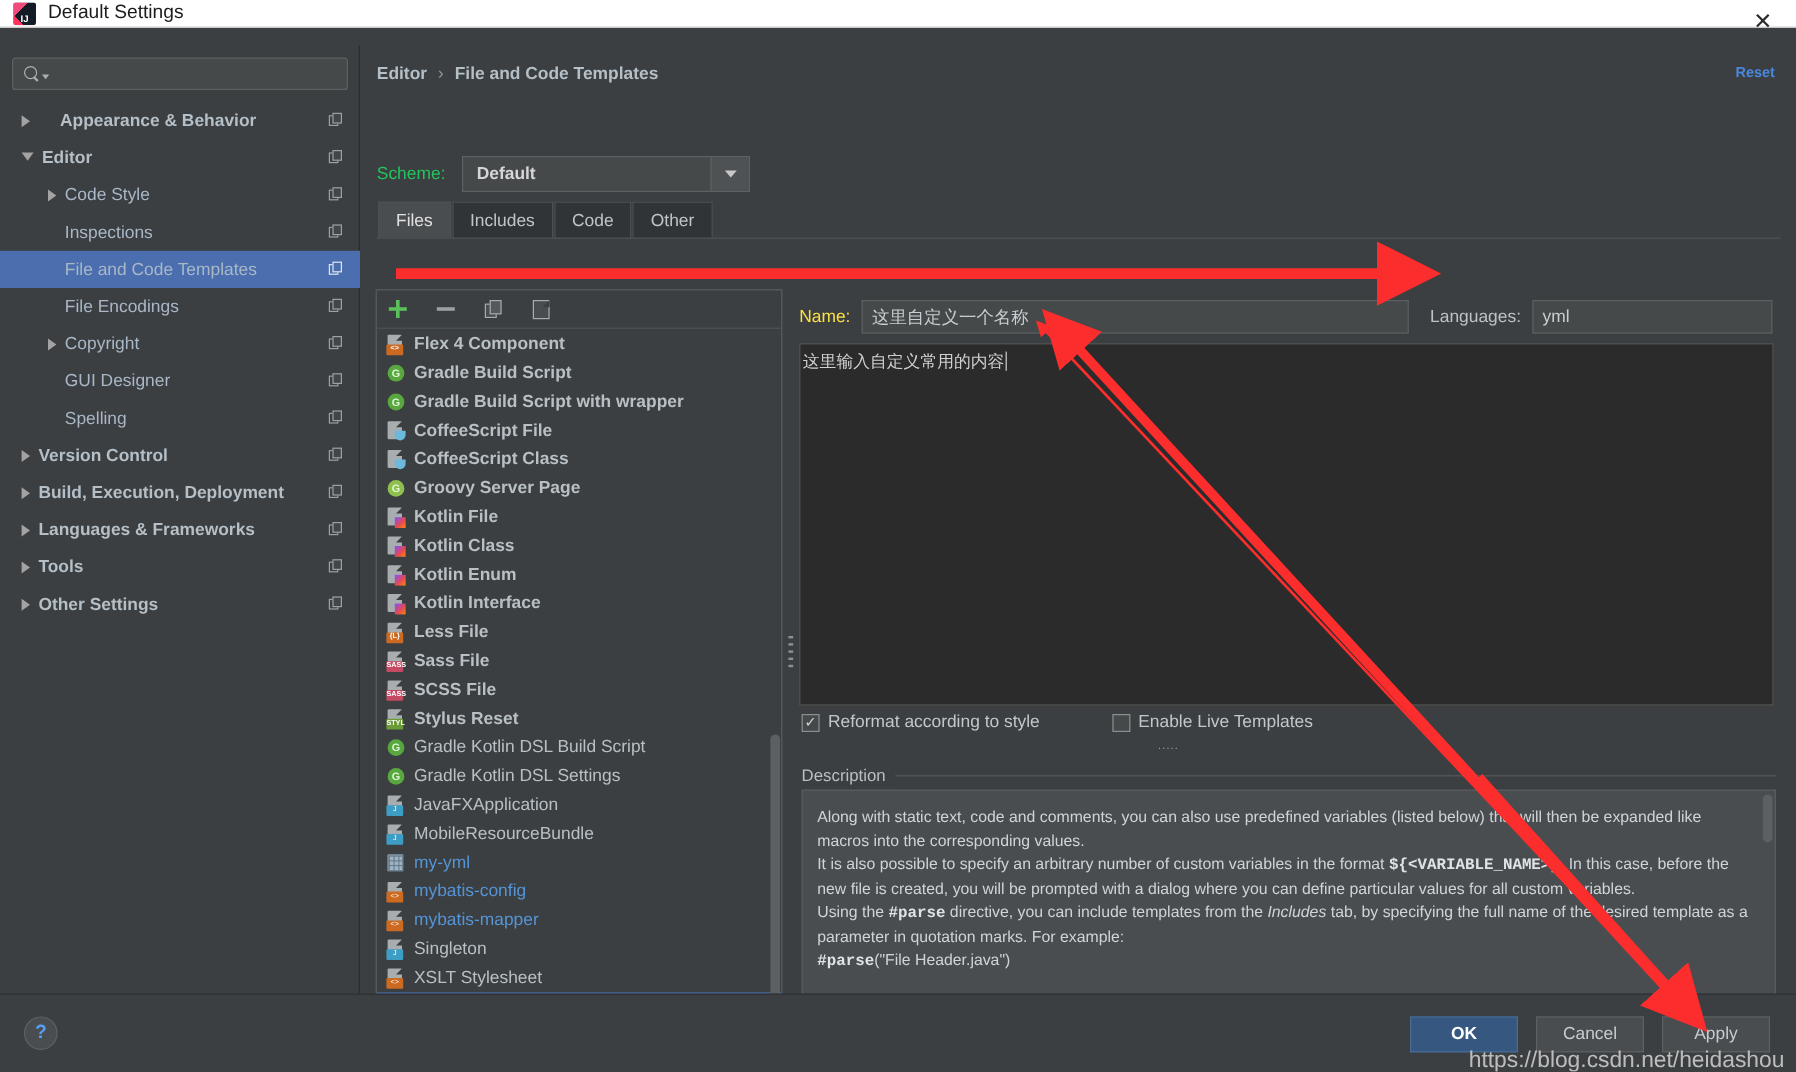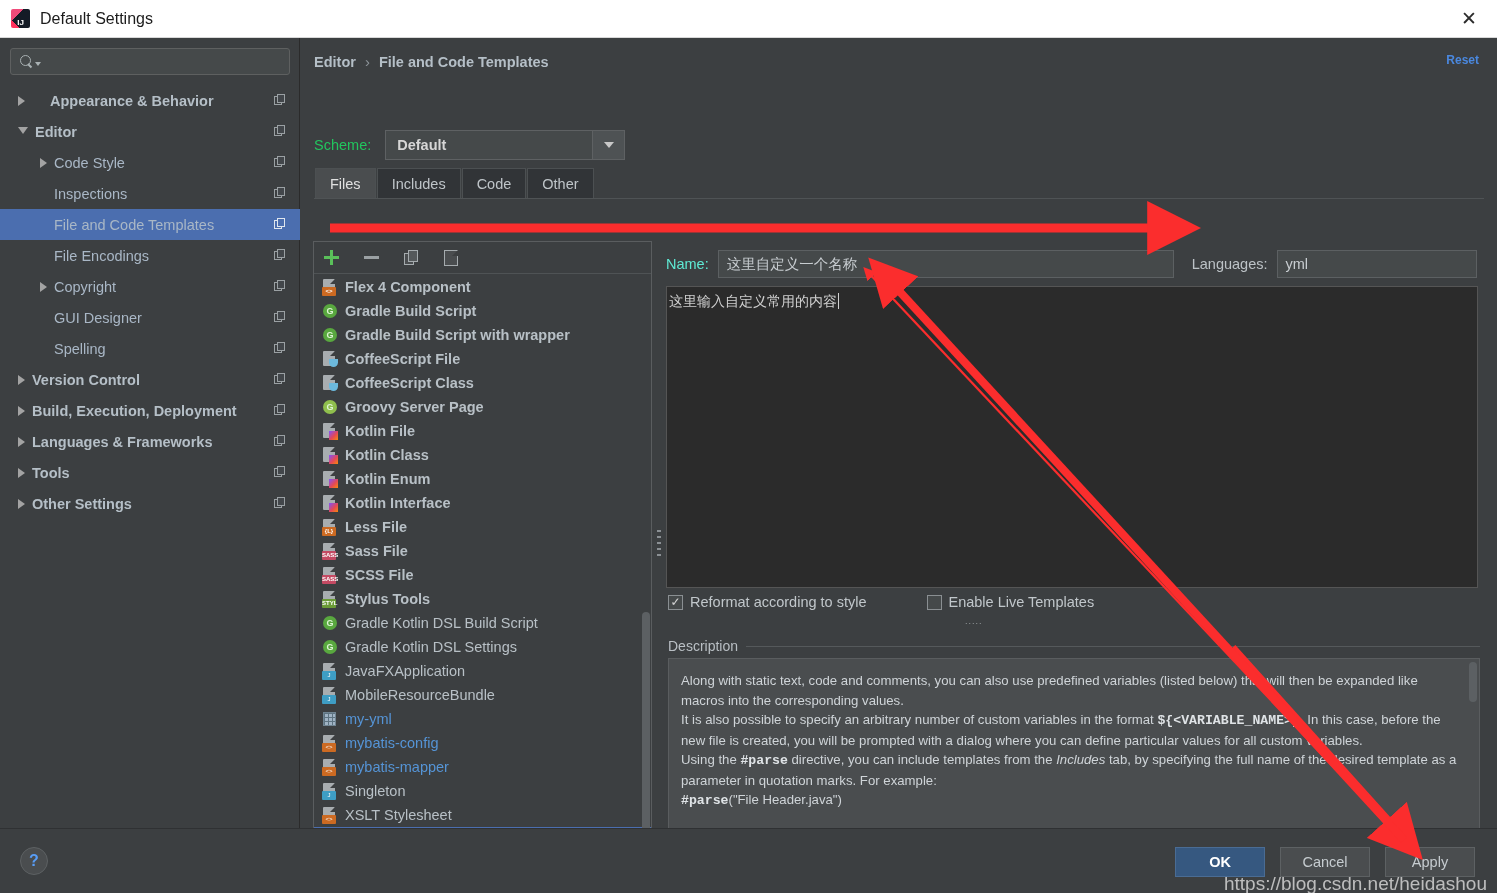--- a/index.html
+++ b/index.html
@@ -6,21 +6,21 @@
   html, body {
     width: 1497px; height: 893px;
     background: #3c3f41;
     font-family: "Liberation Sans", sans-serif;
     overflow: hidden;
   }
   #app { position: relative; width: 1497px; height: 893px; background: #3c3f41; }
 
   
   .titlebar {
-    position: absolute; left:0; top:0; width:1497px; height:38px;
+    position: absolute; left:0; top:0; width:1497px; height:23px;
     background:#ffffff; border-bottom:1px solid #d8d8d8;
     display:flex; align-items:center;
   }
   .title-ico {
     width:19px; height:19px; margin-left:11px; border-radius:2px;
     background:
       linear-gradient(135deg,#f04b7a 0%,#f04b7a 32%, transparent 32%),
       linear-gradient(45deg,#fe315d 0%,#fe315d 22%, transparent 22%),
       #141b26;
     position:relative; flex:none;
@@ -213,21 +213,21 @@
     position:absolute; right:1px; top:100px; width:8px; height:236px;
     background:#5c6063; border-radius:4px;
   }
   .splitter-dots {
     position:absolute; left:657px; top:492px; width:6px; height:30px;
   }
   .splitter-dots i{ position:absolute; left:0; width:4px; height:2px; background:#8b9094;}
 
   
   .name-row { position:absolute; left:666px; top:212px; display:flex; align-items:center; }
-  .name-lbl { font-size:14.5px; color:#5eead4; margin-right:9px; }
+  .name-lbl { font-size:14.5px; color:#fde047; margin-right:9px; }
   .txtfield {
     background:#45494a; border:1px solid #5c6062; height:28px;
     display:flex; align-items:center; padding-left:8px;
     font-size:14.5px; color:#c8cdd1;
   }
   .name-field { width:456px; }
   .ext-lbl { font-size:14.5px; color:#bcc2c6; margin:0 9px 0 18px; }
   .ext-field { width:200px; }
 
   .code-editor {
@@ -552,21 +552,21 @@
               <span class="sheet"></span>
               <span class="badge" style="background:#c44a63">SASS</span>
             </span>
             <span>SCSS File</span>
           </div>
           <div class="litem bold">
             <span class="fico">
               <span class="sheet"></span>
               <span class="badge" style="background:#6b9b37">STYL</span>
             </span>
-            <span>Stylus Tools</span>
+            <span>Stylus Reset</span>
           </div>
           <div class="litem">
             <span class="fico">
               <span class="circ" style="background:#59a83f">G</span>
             </span>
             <span>Gradle Kotlin DSL Build Script</span>
           </div>
           <div class="litem">
             <span class="fico">
               <span class="circ" style="background:#59a83f">G</span>

